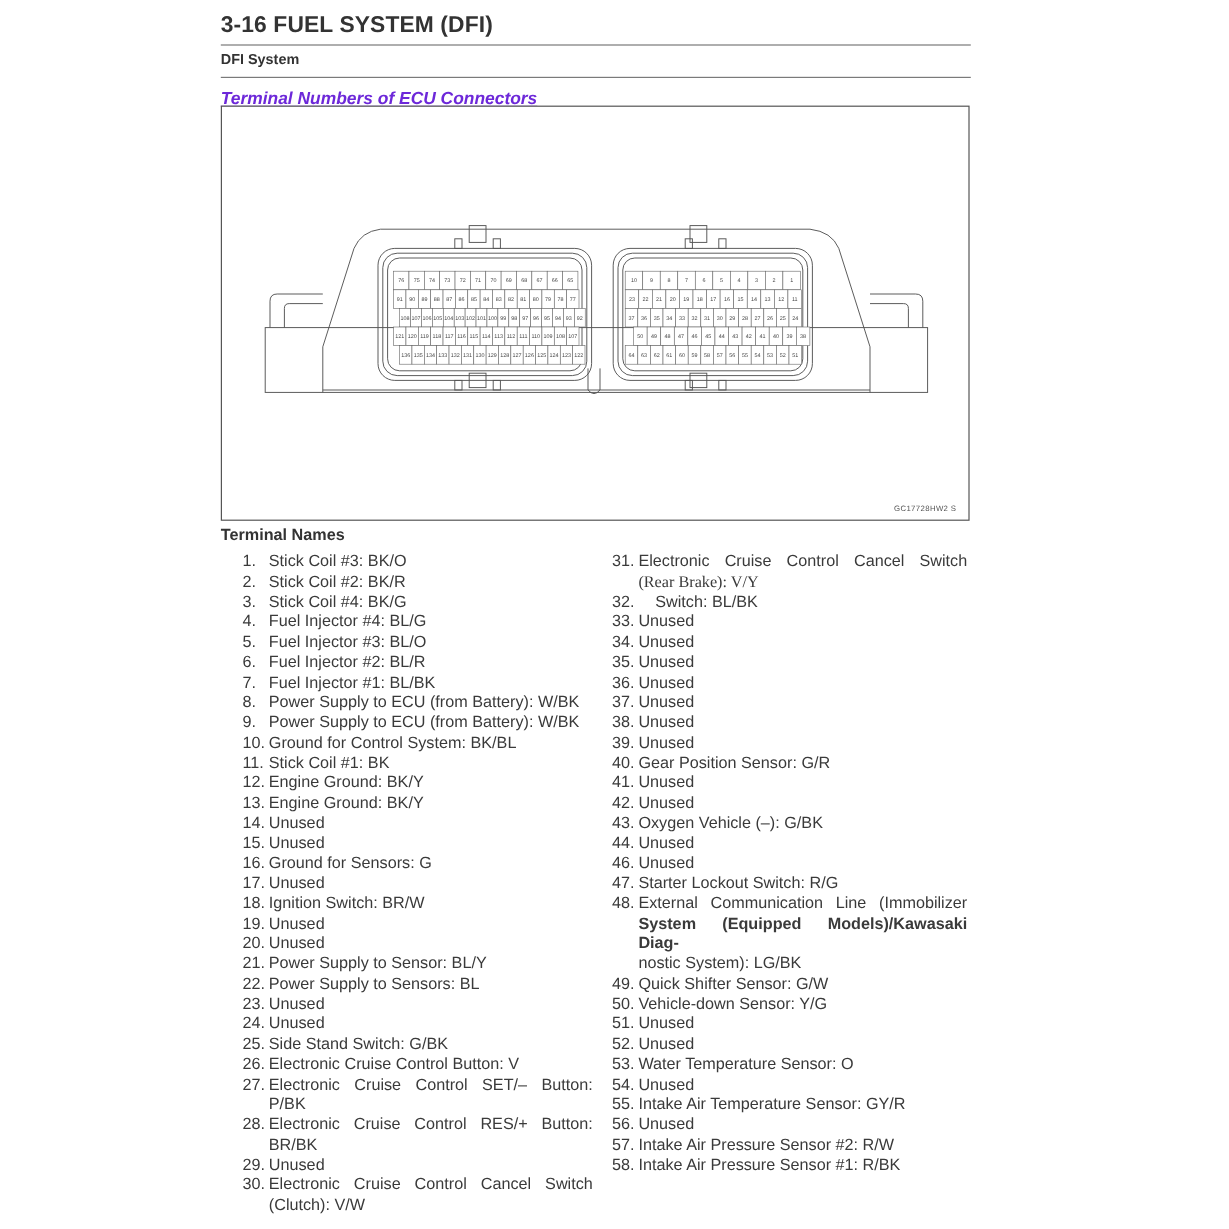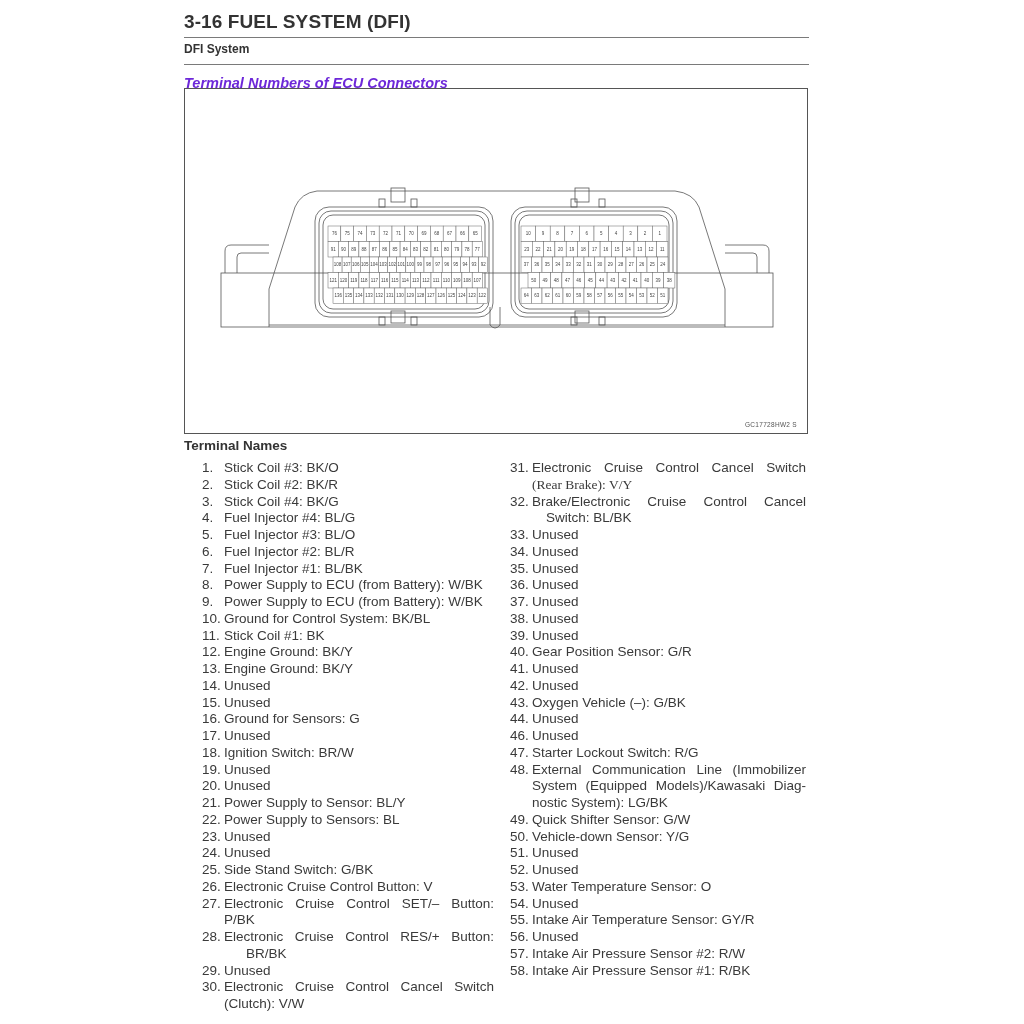--- a/index.html
+++ b/index.html
@@ -469,41 +469,40 @@
         <span class="txt">Electronic Cruise Control Button:  V</span>
       </div>
       <div class="item">
         <span class="num">27.</span>
         <span class="wrap" style="text-align-last: justify; text-align: justify;">Electronic  Cruise  Control  SET/–  Button:</span>
         <span class="wrap" style="text-align-last: left; text-align: justify;">P/BK</span>
       </div>
       <div class="item">
         <span class="num">28.</span>
         <span class="wrap" style="text-align-last: justify; text-align: justify;">Electronic  Cruise  Control  RES/+  Button:</span>
-        <span class="wrap" style="text-align-last: left; text-align: justify; margin-left: 22px;">BR/BK</span>
+        <span class="wrap" style="text-align-last: left; text-align: justify;">BR/BK</span>
       </div>
       <div class="item">
         <span class="num">29.</span>
         <span class="txt">Unused</span>
       </div>
       <div class="item">
         <span class="num">30.</span>
         <span class="wrap" style="text-align-last: justify; text-align: justify;">Electronic  Cruise  Control  Cancel  Switch</span>
         <span class="wrap" style="text-align-last: left; text-align: justify;">(Clutch):  V/W</span>
       </div>
     </div>
   <div class="col right" id="colRight">
       <div class="item">
         <span class="num">31.</span>
         <span class="wrap" style="text-align-last: justify; text-align: justify;">Electronic  Cruise  Control  Cancel  Switch</span>
         <span class="wrap" style="text-align-last: left; text-align: justify; font-family: Liberation Serif, serif;">(Rear Brake):  V/Y</span>
       </div>
       <div class="item">
         <span class="num">32.</span>
-        <span class="wrap" style="text-align-last: justify; text-align: justify;">Brake/Electronic  Cruise  Control  Cancel</span>
         <span class="wrap" style="text-align-last: left; text-align: justify; margin-left: 14px;">Switch:  BL/BK</span>
       </div>
       <div class="item">
         <span class="num">33.</span>
         <span class="txt">Unused</span>
       </div>
       <div class="item">
         <span class="num">34.</span>
         <span class="txt">Unused</span>
       </div>
@@ -551,21 +550,21 @@
         <span class="num">46.</span>
         <span class="txt">Unused</span>
       </div>
       <div class="item">
         <span class="num">47.</span>
         <span class="txt">Starter Lockout Switch:  R/G</span>
       </div>
       <div class="item">
         <span class="num">48.</span>
         <span class="wrap" style="text-align-last: justify; text-align: justify;">External Communication Line (Immobilizer</span>
-        <span class="wrap" style="text-align-last: justify; text-align: justify;">System (Equipped Models)/Kawasaki Diag-</span>
+        <span class="wrap" style="text-align-last: justify; text-align: justify; font-weight: bold;">System (Equipped Models)/Kawasaki Diag-</span>
         <span class="wrap" style="text-align-last: left; text-align: justify;">nostic System):  LG/BK</span>
       </div>
       <div class="item">
         <span class="num">49.</span>
         <span class="txt">Quick Shifter Sensor:  G/W</span>
       </div>
       <div class="item">
         <span class="num">50.</span>
         <span class="txt">Vehicle-down Sensor:  Y/G</span>
       </div>

